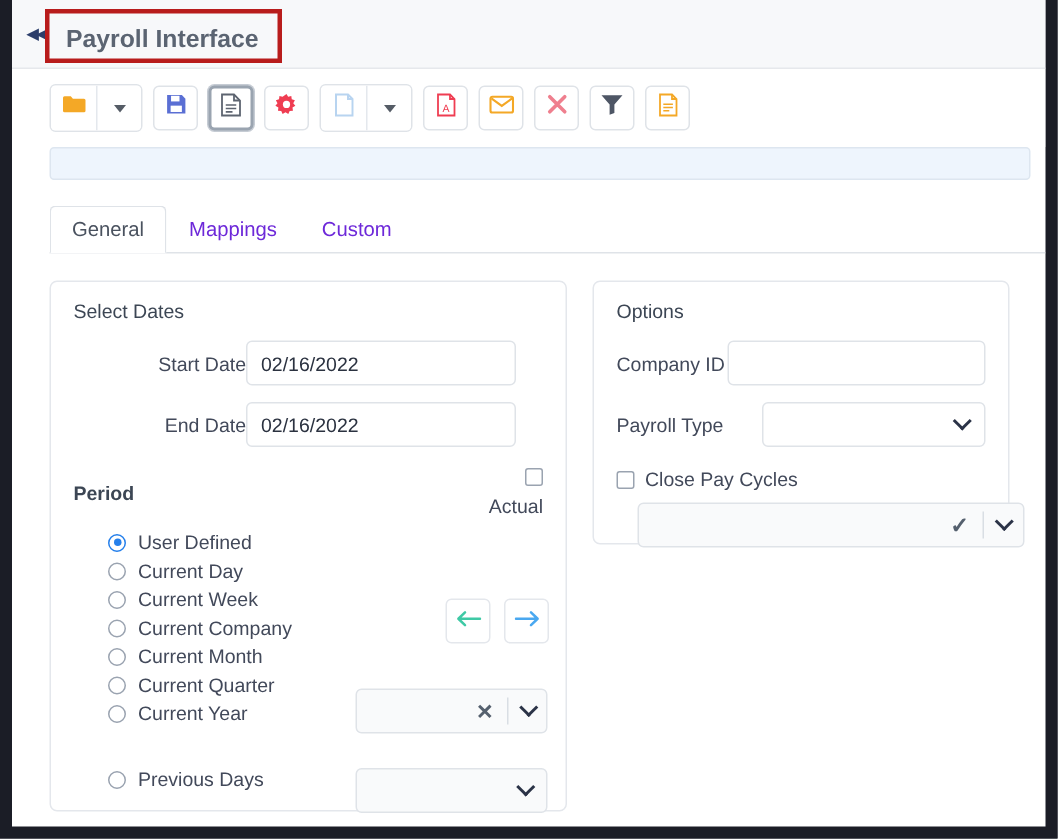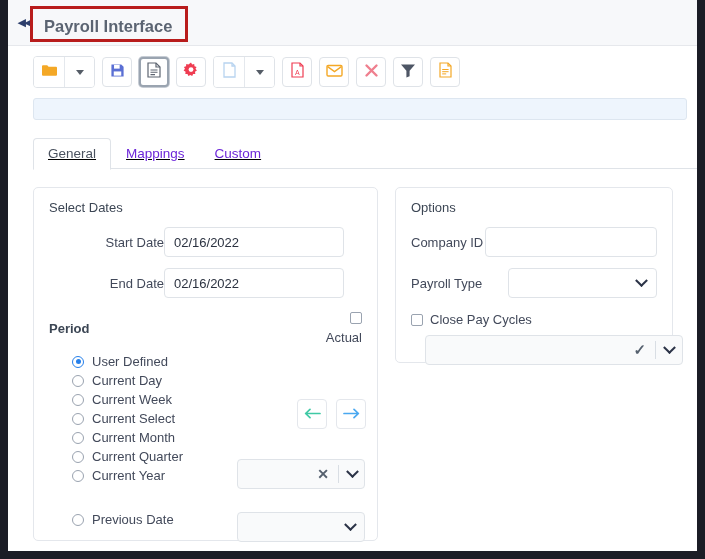--- a/index.html
+++ b/index.html
@@ -101,25 +101,24 @@
     height: 22px;
     background: #eef5fd;
     border: 1px solid #dde6f0;
     border-radius: 3px;
   }
 
   
   .tabs {
     margin: 18px 0 0 25px;
     display: flex;
-    align-items: flex-start;
+    align-items: flex-end;
     border-bottom: 1px solid #dfe3e8;
     padding-right: 16px;
     height: 31px;
-    text-decoration: underline;
   }
   .tab {
     font-size: 13.5px;
     color: #6d28d9;
     padding: 7px 14px;
     cursor: pointer;
     border: 1px solid transparent;
     border-bottom: none;
     line-height: 16px;
   }
@@ -500,37 +499,37 @@
         <div class="radio-row">
           <span class="radio"></span>
           <span class="radio-label">Current Day</span>
         </div>
         <div class="radio-row">
           <span class="radio"></span>
           <span class="radio-label">Current Week</span>
         </div>
         <div class="radio-row">
           <span class="radio"></span>
-          <span class="radio-label">Current Select</span>
+          <span class="radio-label">Current Company</span>
         </div>
         <div class="radio-row">
           <span class="radio"></span>
           <span class="radio-label">Current Month</span>
         </div>
         <div class="radio-row">
           <span class="radio"></span>
           <span class="radio-label">Current Quarter</span>
         </div>
         <div class="radio-row">
           <span class="radio"></span>
           <span class="radio-label">Current Year</span>
         </div>
         <div class="radio-row" style="margin-top:25px">
           <span class="radio"></span>
-          <span class="radio-label">Previous Date</span>
+          <span class="radio-label">Previous Days</span>
         </div>
 
         <div class="arrow-btns">
           <div class="arrow-btn">
             <span>
               <svg width="17" height="11" viewBox="0 0 17 11">
                   <path d="M16 5.5H2M6 1.3L1.6 5.5 6 9.7" fill="none" stroke="#3fc9a5" stroke-width="1.7" stroke-linecap="round" stroke-linejoin="round"></path>
                 </svg>
             </span>
           </div>

